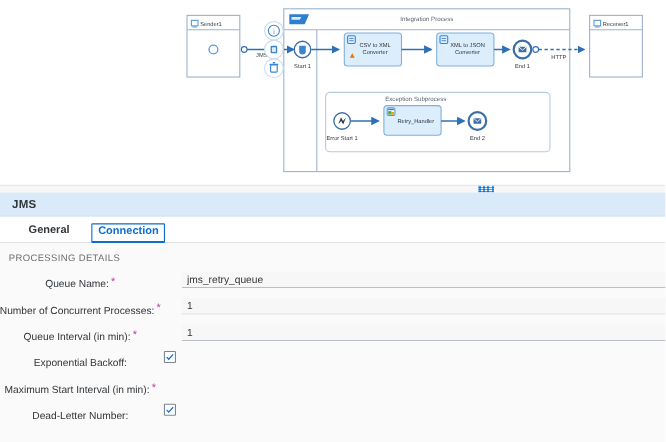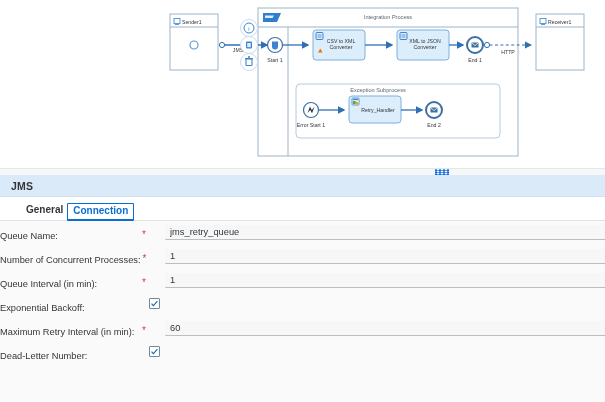--- a/index.html
+++ b/index.html
@@ -37,21 +37,21 @@
     position:absolute;left:0;top:175px;width:605px;height:227px;background:#fff;
   }
   .panel-header{
     height:21px;background:#daeaf9;display:flex;align-items:center;
     padding:0 0 0 11px;border-bottom:1px solid #cfe0f0;
   }
   .panel-title{font-size:10.5px;font-weight:bold;color:#32363a;letter-spacing:.2px;}
 
   .tabbar{
     height:23px;background:#fff;border-bottom:1px solid #e0e3e6;
-    display:flex;align-items:flex-end;padding-left:22px;text-align:right;
+    display:flex;align-items:flex-end;padding-left:22px;gap:16px;text-align:right;
   }
   .tab{
     font-size:10px;font-weight:bold;color:#32363a;
     padding:2px 4px 4px 4px;cursor:pointer;white-space:nowrap;
     border-bottom:2px solid transparent;position:relative;top:1px;
   }
   .tab.active{
     color:#0a6ed1;border:1px solid #0a6ed1;border-bottom:2px solid #0a6ed1;
     padding:1px 5px 3px 5px;border-radius:1px;
   }
@@ -62,21 +62,21 @@
   .section-title{
     font-size:8.6px;color:#6a6d70;letter-spacing:.35px;
     padding:8px 0 4px 8px;
   }
   .row{
     display:flex;align-items:center;height:19px;margin-bottom:5px;
   }
   .label-cell{
     width:146px;text-align:right;padding-right:3px;
     font-size:9.3px;color:#32363a;white-space:nowrap;
-    display:flex;justify-content:space-between;align-items:center;margin-top:10px;
+    display:flex;justify-content:center;align-items:center;margin-top:10px;
   }
   .req{color:#c0399f;margin-left:2px;font-size:10px;line-height:1;
         position:relative;top:-1px;}
   .field-cell{flex:1;padding-right:7px;}
   .inp{
     width:100%;height:15px;box-sizing:border-box;
     border:none;border-bottom:1px solid #b9bfc7;
     background:#f7f7f7;
     font-family:"Liberation Sans", sans-serif;font-size:9.3px;color:#32363a;
     padding:0 5px;outline:none;border-radius:1px;margin-left:16px;
@@ -260,20 +260,21 @@
       <span class="panel-title">JMS</span>
     </div>
 
     <div class="tabbar">
       <div class="tab">General</div>
       <div class="tab active">Connection</div>
     </div>
 
     <div class="form">
 
+      <div class="section-title">PROCESSING DETAILS</div>
 
       <div class="row">
         <div class="label-cell">
           <span>Queue Name:</span>
           <span class="req">*</span>
         </div>
         <div class="field-cell">
           <input class="inp" type="text" value="jms_retry_queue" style="">
         </div>
       </div>
@@ -307,25 +308,22 @@
           <span class="chk">
             <svg width="9" height="9" viewBox="0 0 9 9">
               <path d="M1.5,4.6 L3.4,6.6 L7.4,2.2" fill="none" stroke="#0a6ed1" stroke-width="1.1"></path>
             </svg>
           </span>
         </div>
       </div>
 
       <div class="row">
         <div class="label-cell">
-          <span>Maximum Retry Interval (in min):</span>
+          <span>Maximum Start Interval (in min):</span>
           <span class="req">*</span>
-        </div>
-        <div class="field-cell">
-          <input class="inp" type="text" value="60" style="">
         </div>
       </div>
 
       <div class="row">
         <div class="label-cell">
           <span>Dead-Letter Number:</span>
         </div>
         <div class="field-cell">
           <span class="chk">
             <svg width="9" height="9" viewBox="0 0 9 9">

